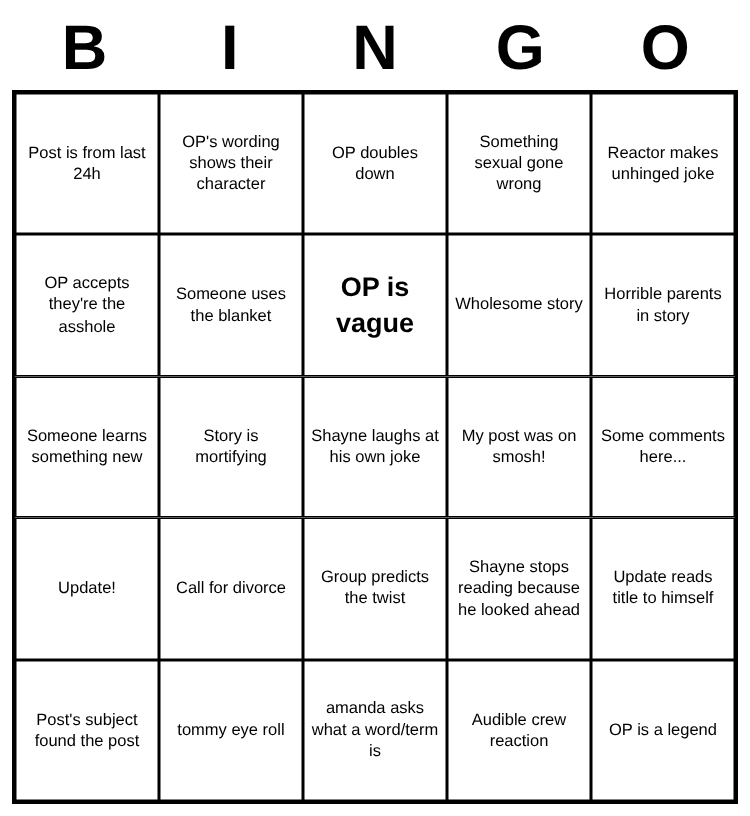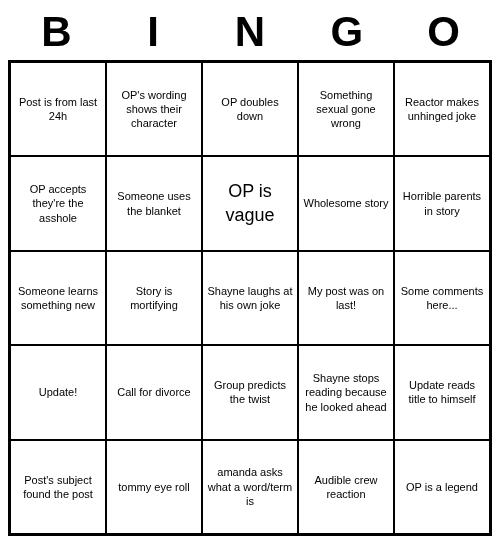--- a/index.html
+++ b/index.html
@@ -43,21 +43,21 @@
       text-align: center;
       padding: 4px;
       font-size: 11px;
       line-height: 1.3;
       color: #000;
       background: #fff;
       cursor: default;
     }
     .bingo-cell.free {
       font-size: 18px;
-      font-weight: normal;
+      font-weight: bold;
     }
   </style>
 </head>
 <body>
 
 <div class="bingo-title">
   <span class="bingo-letter">B</span>
   <span class="bingo-letter">I</span>
   <span class="bingo-letter">N</span>
   <span class="bingo-letter">G</span>
@@ -71,21 +71,21 @@
     <div class="bingo-cell">Something sexual gone wrong</div>
     <div class="bingo-cell">Reactor makes unhinged joke</div>
     <div class="bingo-cell">OP accepts they're the asshole</div>
     <div class="bingo-cell">Someone uses the blanket</div>
     <div class="bingo-cell free">OP is vague</div>
     <div class="bingo-cell">Wholesome story</div>
     <div class="bingo-cell">Horrible parents in story</div>
     <div class="bingo-cell">Someone learns something new</div>
     <div class="bingo-cell">Story is mortifying</div>
     <div class="bingo-cell">Shayne laughs at his own joke</div>
-    <div class="bingo-cell">My post was on last!</div>
+    <div class="bingo-cell">My post was on smosh!</div>
     <div class="bingo-cell">Some comments here...</div>
     <div class="bingo-cell">Update!</div>
     <div class="bingo-cell">Call for divorce</div>
     <div class="bingo-cell">Group predicts the twist</div>
     <div class="bingo-cell">Shayne stops reading because he looked ahead</div>
     <div class="bingo-cell">Update reads title to himself</div>
     <div class="bingo-cell">Post's subject found the post</div>
     <div class="bingo-cell">tommy eye roll</div>
     <div class="bingo-cell">amanda asks what a word/term is</div>
     <div class="bingo-cell">Audible crew reaction</div>

